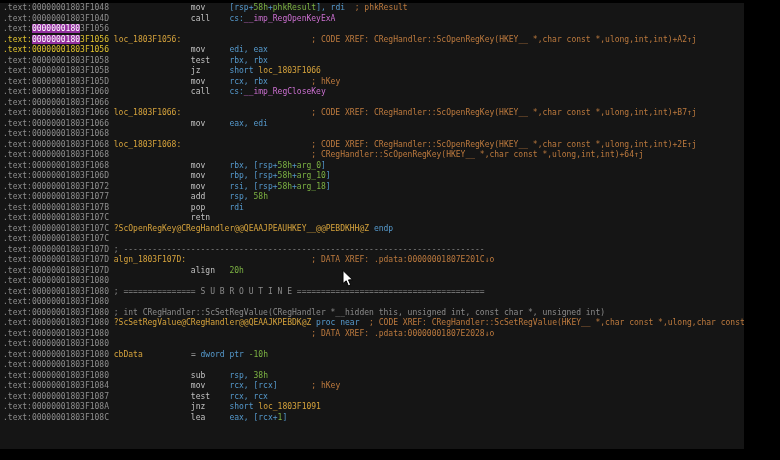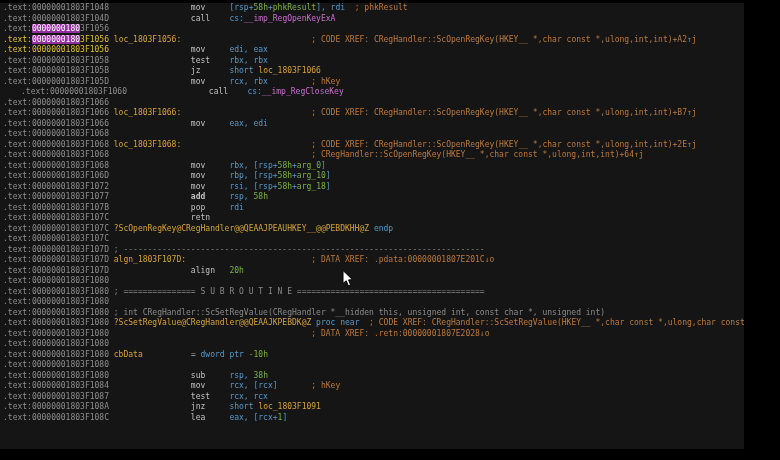--- a/index.html
+++ b/index.html
@@ -37,44 +37,44 @@
 
 <div class="listing" style="background: rgb(21, 21, 21);">
     <div class="row"><span style="color: rgb(143, 143, 143);">.text:00000001803F1048</span><span style="color: rgb(176, 176, 176);">                 </span><span style="color: rgb(194, 194, 194);">mov</span><span style="color: rgb(176, 176, 176);">     </span><span style="color: rgb(85, 153, 204);">[rsp+</span><span style="color: rgb(125, 179, 67);">58h</span><span style="color: rgb(85, 153, 204);">+</span><span style="color: rgb(125, 179, 67);">phkResult</span><span style="color: rgb(85, 153, 204);">], rdi</span><span style="color: rgb(176, 176, 176);">  </span><span style="color: rgb(189, 122, 62);">; phkResult</span></div>
     <div class="row"><span style="color: rgb(143, 143, 143);">.text:00000001803F104D</span><span style="color: rgb(176, 176, 176);">                 </span><span style="color: rgb(194, 194, 194);">call</span><span style="color: rgb(176, 176, 176);">    </span><span style="color: rgb(85, 153, 204);">cs:</span><span style="color: rgb(203, 111, 208);">__imp_RegOpenKeyExA</span></div>
     <div class="row"><span style="color: rgb(143, 143, 143);">.text:</span><span style="background: rgb(147, 48, 159); color: rgb(255, 255, 255);">0000000180</span><span style="color: rgb(143, 143, 143);">3F1056</span></div>
     <div class="row"><span style="color: rgb(223, 194, 47);">.text:</span><span style="background: rgb(147, 48, 159); color: rgb(255, 255, 255);">0000000180</span><span style="color: rgb(223, 194, 47);">3F1056</span><span style="color: rgb(176, 176, 176);"> </span><span style="color: rgb(214, 163, 60);">loc_1803F1056:</span><span style="color: rgb(176, 176, 176);">                           </span><span style="color: rgb(189, 122, 62);">; CODE XREF: CRegHandler::ScOpenRegKey(HKEY__ *,char const *,ulong,int,int)+A2↑j</span></div>
     <div class="row"><span style="color: rgb(223, 194, 47);">.text:00000001803F1056</span><span style="color: rgb(176, 176, 176);">                 </span><span style="color: rgb(194, 194, 194);">mov</span><span style="color: rgb(176, 176, 176);">     </span><span style="color: rgb(85, 153, 204); margin-top: 33px;">edi, eax</span></div>
     <div class="row"><span style="color: rgb(143, 143, 143);">.text:00000001803F1058</span><span style="color: rgb(176, 176, 176);">                 </span><span style="color: rgb(194, 194, 194);">test</span><span style="color: rgb(176, 176, 176);">    </span><span style="color: rgb(85, 153, 204);">rbx, rbx</span></div>
     <div class="row"><span style="color: rgb(143, 143, 143);">.text:00000001803F105B</span><span style="color: rgb(176, 176, 176);">                 </span><span style="color: rgb(194, 194, 194);">jz</span><span style="color: rgb(176, 176, 176);">      </span><span style="color: rgb(85, 153, 204);">short </span><span style="color: rgb(214, 163, 60);">loc_1803F1066</span></div>
     <div class="row"><span style="color: rgb(143, 143, 143);">.text:00000001803F105D</span><span style="color: rgb(176, 176, 176);">                 </span><span style="color: rgb(194, 194, 194);">mov</span><span style="color: rgb(176, 176, 176);">     </span><span style="color: rgb(85, 153, 204);">rcx, rbx</span><span style="color: rgb(176, 176, 176);">         </span><span style="color: rgb(189, 122, 62);">; hKey</span></div>
-    <div class="row"><span style="color: rgb(143, 143, 143); margin-left: 18px;">.text:00000001803F1060</span><span style="color: rgb(176, 176, 176);">                 </span><span style="color: rgb(194, 194, 194);">call</span><span style="color: rgb(176, 176, 176);">    </span><span style="color: rgb(85, 153, 204);">cs:</span><span style="color: rgb(203, 111, 208);">__imp_RegCloseKey</span></div>
+    <div class="row"><span style="color: rgb(143, 143, 143);">.text:00000001803F1060</span><span style="color: rgb(176, 176, 176);">                 </span><span style="color: rgb(194, 194, 194);">call</span><span style="color: rgb(176, 176, 176);">    </span><span style="color: rgb(85, 153, 204);">cs:</span><span style="color: rgb(203, 111, 208);">__imp_RegCloseKey</span></div>
     <div class="row"><span style="color: rgb(143, 143, 143);">.text:00000001803F1066</span></div>
     <div class="row"><span style="color: rgb(143, 143, 143);">.text:00000001803F1066</span><span style="color: rgb(176, 176, 176);"> </span><span style="color: rgb(214, 163, 60);">loc_1803F1066:</span><span style="color: rgb(176, 176, 176);">                           </span><span style="color: rgb(189, 122, 62);">; CODE XREF: CRegHandler::ScOpenRegKey(HKEY__ *,char const *,ulong,int,int)+B7↑j</span></div>
     <div class="row"><span style="color: rgb(143, 143, 143);">.text:00000001803F1066</span><span style="color: rgb(176, 176, 176);">                 </span><span style="color: rgb(194, 194, 194);">mov</span><span style="color: rgb(176, 176, 176);">     </span><span style="color: rgb(85, 153, 204);">eax, edi</span></div>
     <div class="row"><span style="color: rgb(143, 143, 143);">.text:00000001803F1068</span></div>
     <div class="row"><span style="color: rgb(143, 143, 143);">.text:00000001803F1068</span><span style="color: rgb(176, 176, 176);"> </span><span style="color: rgb(214, 163, 60);">loc_1803F1068:</span><span style="color: rgb(176, 176, 176);">                           </span><span style="color: rgb(189, 122, 62);">; CODE XREF: CRegHandler::ScOpenRegKey(HKEY__ *,char const *,ulong,int,int)+2E↑j</span></div>
     <div class="row"><span style="color: rgb(143, 143, 143);">.text:00000001803F1068</span><span style="color: rgb(176, 176, 176);">                                          </span><span style="color: rgb(189, 122, 62); text-align: center;">; CRegHandler::ScOpenRegKey(HKEY__ *,char const *,ulong,int,int)+64↑j</span></div>
     <div class="row"><span style="color: rgb(143, 143, 143);">.text:00000001803F1068</span><span style="color: rgb(176, 176, 176);">                 </span><span style="color: rgb(194, 194, 194);">mov</span><span style="color: rgb(176, 176, 176);">     </span><span style="color: rgb(85, 153, 204);">rbx, [rsp+</span><span style="color: rgb(125, 179, 67);">58h</span><span style="color: rgb(85, 153, 204);">+</span><span style="color: rgb(125, 179, 67);">arg_0</span><span style="color: rgb(85, 153, 204);">]</span></div>
     <div class="row"><span style="color: rgb(143, 143, 143);">.text:00000001803F106D</span><span style="color: rgb(176, 176, 176);">                 </span><span style="color: rgb(194, 194, 194);">mov</span><span style="color: rgb(176, 176, 176);">     </span><span style="color: rgb(85, 153, 204);">rbp, [rsp+</span><span style="color: rgb(125, 179, 67);">58h</span><span style="color: rgb(85, 153, 204);">+</span><span style="color: rgb(125, 179, 67);">arg_10</span><span style="color: rgb(85, 153, 204);">]</span></div>
     <div class="row"><span style="color: rgb(143, 143, 143);">.text:00000001803F1072</span><span style="color: rgb(176, 176, 176);">                 </span><span style="color: rgb(194, 194, 194);">mov</span><span style="color: rgb(176, 176, 176);">     </span><span style="color: rgb(85, 153, 204);">rsi, [rsp+</span><span style="color: rgb(125, 179, 67);">58h</span><span style="color: rgb(85, 153, 204);">+</span><span style="color: rgb(125, 179, 67);">arg_18</span><span style="color: rgb(85, 153, 204);">]</span></div>
-    <div class="row"><span style="color: rgb(143, 143, 143);">.text:00000001803F1077</span><span style="color: rgb(176, 176, 176);">                 </span><span style="color: rgb(194, 194, 194); font-weight: bold;">add</span><span style="color: rgb(176, 176, 176);">     </span><span style="color: rgb(85, 153, 204);">rsp, </span><span style="color: rgb(125, 179, 67);">58h</span></div>
+    <div class="row"><span style="color: rgb(143, 143, 143);">.text:00000001803F1077</span><span style="color: rgb(176, 176, 176);">                 </span><span style="color: rgb(194, 194, 194);">add</span><span style="color: rgb(176, 176, 176);">     </span><span style="color: rgb(85, 153, 204);">rsp, </span><span style="color: rgb(125, 179, 67);">58h</span></div>
     <div class="row"><span style="color: rgb(143, 143, 143);">.test:00000001803F107B</span><span style="color: rgb(176, 176, 176);">                 </span><span style="color: rgb(194, 194, 194);">pop</span><span style="color: rgb(176, 176, 176);">     </span><span style="color: rgb(85, 153, 204);">rdi</span></div>
     <div class="row"><span style="color: rgb(143, 143, 143);">.text:00000001803F107C</span><span style="color: rgb(176, 176, 176);">                 </span><span style="color: rgb(194, 194, 194);">retn</span></div>
     <div class="row"><span style="color: rgb(143, 143, 143);">.text:00000001803F107C</span><span style="color: rgb(176, 176, 176);"> </span><span style="color: rgb(214, 163, 60);">?ScOpenRegKey@CRegHandler@@QEAAJPEAUHKEY__@@PEBDKHH@Z</span><span style="color: rgb(176, 176, 176);"> </span><span style="color: rgb(85, 153, 204);">endp</span></div>
     <div class="row"><span style="color: rgb(143, 143, 143);">.text:00000001803F107C</span></div>
     <div class="row"><span style="color: rgb(143, 143, 143);">.text:00000001803F107D</span><span style="color: rgb(176, 176, 176);"> </span><span style="color: rgb(138, 138, 138);">; ---------------------------------------------------------------------------</span></div>
     <div class="row"><span style="color: rgb(143, 143, 143);">.text:00000001803F107D</span><span style="color: rgb(176, 176, 176);"> </span><span style="color: rgb(214, 163, 60);">algn_1803F107D:</span><span style="color: rgb(176, 176, 176);">                          </span><span style="color: rgb(189, 122, 62);">; DATA XREF: .pdata:00000001807E201C↓o</span></div>
     <div class="row"><span style="color: rgb(143, 143, 143);">.text:00000001803F107D</span><span style="color: rgb(176, 176, 176);">                 </span><span style="color: rgb(194, 194, 194);">align</span><span style="color: rgb(176, 176, 176);">   </span><span style="color: rgb(125, 179, 67);">20h</span></div>
     <div class="row"><span style="color: rgb(143, 143, 143);">.text:00000001803F1080</span></div>
     <div class="row"><span style="color: rgb(143, 143, 143);">.text:00000001803F1080</span><span style="color: rgb(176, 176, 176);"> </span><span style="color: rgb(138, 138, 138);">; =============== S U B R O U T I N E =======================================</span></div>
     <div class="row"><span style="color: rgb(143, 143, 143);">.text:00000001803F1080</span></div>
     <div class="row"><span style="color: rgb(143, 143, 143);">.text:00000001803F1080</span><span style="color: rgb(176, 176, 176);"> </span><span style="color: rgb(138, 138, 138);">; int CRegHandler::ScSetRegValue(CRegHandler *__hidden this, unsigned int, const char *, unsigned int)</span></div>
     <div class="row"><span style="color: rgb(143, 143, 143);">.text:00000001803F1080</span><span style="color: rgb(176, 176, 176);"> </span><span style="color: rgb(214, 163, 60);">?ScSetRegValue@CRegHandler@@QEAAJKPEBDK@Z</span><span style="color: rgb(176, 176, 176);"> </span><span style="color: rgb(85, 153, 204);">proc near</span><span style="color: rgb(176, 176, 176);">  </span><span style="color: rgb(189, 122, 62);">; CODE XREF: CRegHandler::ScSetRegValue(HKEY__ *,char const *,ulong,char const *,ulong,int)+2D↓p</span></div>
-    <div class="row"><span style="color: rgb(143, 143, 143);">.text:00000001803F1080</span><span style="color: rgb(176, 176, 176);">                                          </span><span style="color: rgb(189, 122, 62);">; DATA XREF: .retn:00000001807E2028↓o</span></div>
+    <div class="row"><span style="color: rgb(143, 143, 143);">.text:00000001803F1080</span><span style="color: rgb(176, 176, 176);">                                          </span><span style="color: rgb(189, 122, 62);">; DATA XREF: .pdata:00000001807E2028↓o</span></div>
     <div class="row"><span style="color: rgb(143, 143, 143);">.text:00000001803F1080</span></div>
     <div class="row"><span style="color: rgb(143, 143, 143);">.text:00000001803F1080</span><span style="color: rgb(176, 176, 176);"> </span><span style="color: rgb(214, 163, 60);">cbData</span><span style="color: rgb(176, 176, 176);">          </span><span style="color: rgb(176, 176, 176);">= </span><span style="color: rgb(85, 153, 204);">dword ptr </span><span style="color: rgb(125, 179, 67);">-10h</span></div>
     <div class="row"><span style="color: rgb(143, 143, 143);">.text:00000001803F1080</span></div>
     <div class="row"><span style="color: rgb(143, 143, 143);">.text:00000001803F1080</span><span style="color: rgb(176, 176, 176);">                 </span><span style="color: rgb(194, 194, 194);">sub</span><span style="color: rgb(176, 176, 176);">     </span><span style="color: rgb(85, 153, 204);">rsp, </span><span style="color: rgb(125, 179, 67);">38h</span></div>
     <div class="row"><span style="color: rgb(143, 143, 143);">.text:00000001803F1084</span><span style="color: rgb(176, 176, 176);">                 </span><span style="color: rgb(194, 194, 194);">mov</span><span style="color: rgb(176, 176, 176);">     </span><span style="color: rgb(85, 153, 204);">rcx, [rcx]</span><span style="color: rgb(176, 176, 176);">       </span><span style="color: rgb(189, 122, 62);">; hKey</span></div>
     <div class="row"><span style="color: rgb(143, 143, 143);">.text:00000001803F1087</span><span style="color: rgb(176, 176, 176);">                 </span><span style="color: rgb(194, 194, 194);">test</span><span style="color: rgb(176, 176, 176);">    </span><span style="color: rgb(85, 153, 204);">rcx, rcx</span></div>
     <div class="row"><span style="color: rgb(143, 143, 143);">.text:00000001803F108A</span><span style="color: rgb(176, 176, 176);">                 </span><span style="color: rgb(194, 194, 194);">jnz</span><span style="color: rgb(176, 176, 176);">     </span><span style="color: rgb(85, 153, 204);">short </span><span style="color: rgb(214, 163, 60);">loc_1803F1091</span></div>
     <div class="row"><span style="color: rgb(143, 143, 143);">.text:00000001803F108C</span><span style="color: rgb(176, 176, 176);">                 </span><span style="color: rgb(194, 194, 194);">lea</span><span style="color: rgb(176, 176, 176);">     </span><span style="color: rgb(85, 153, 204);">eax, [rcx+</span><span style="color: rgb(125, 179, 67);">1</span><span style="color: rgb(85, 153, 204);">]</span></div>
   </div>
 

